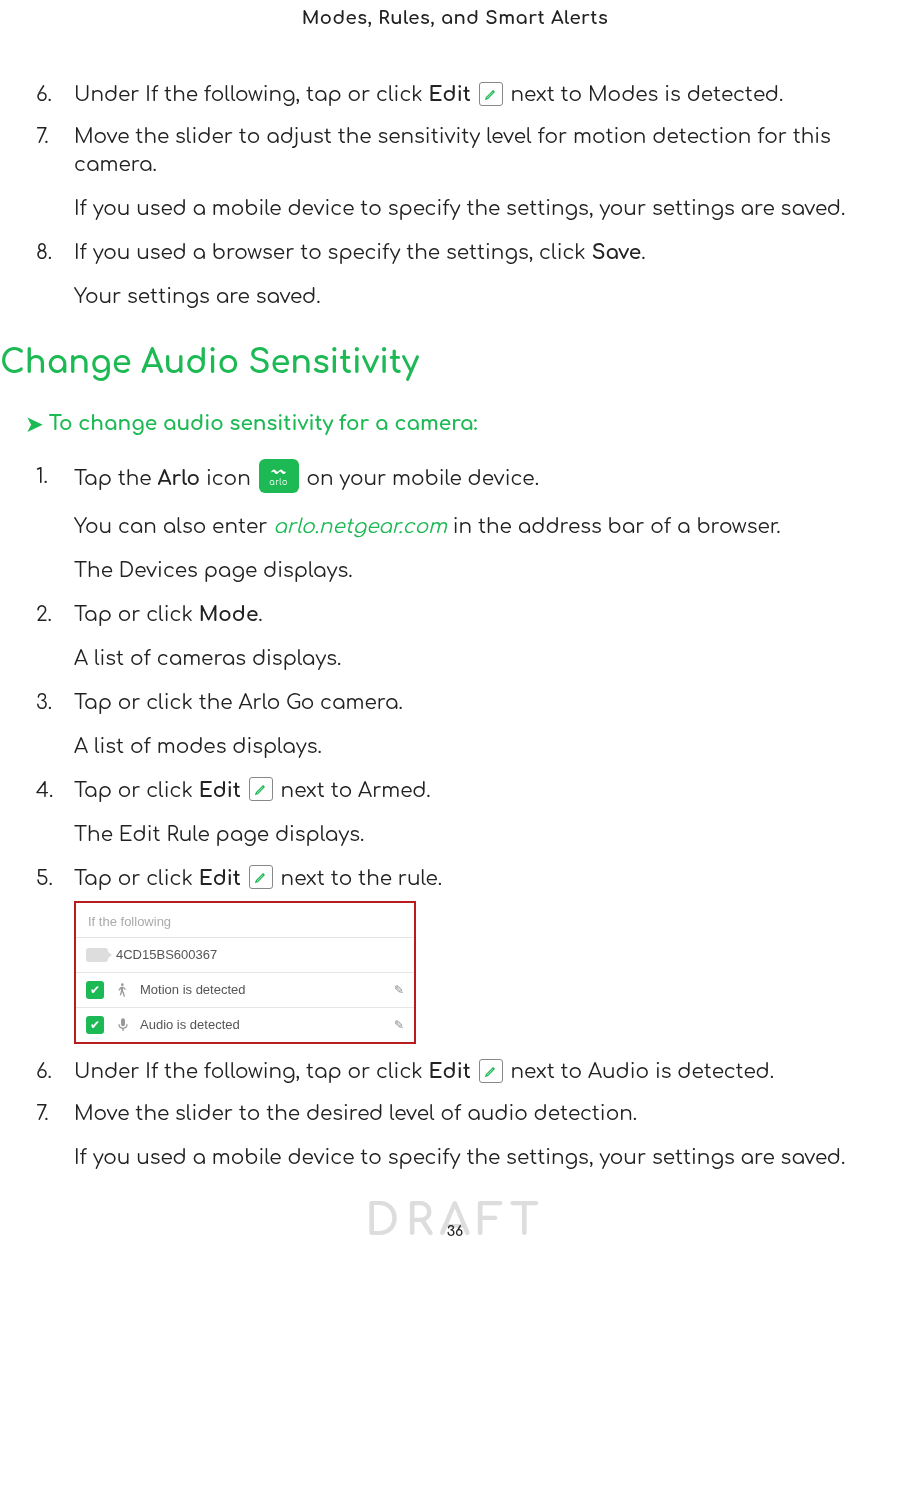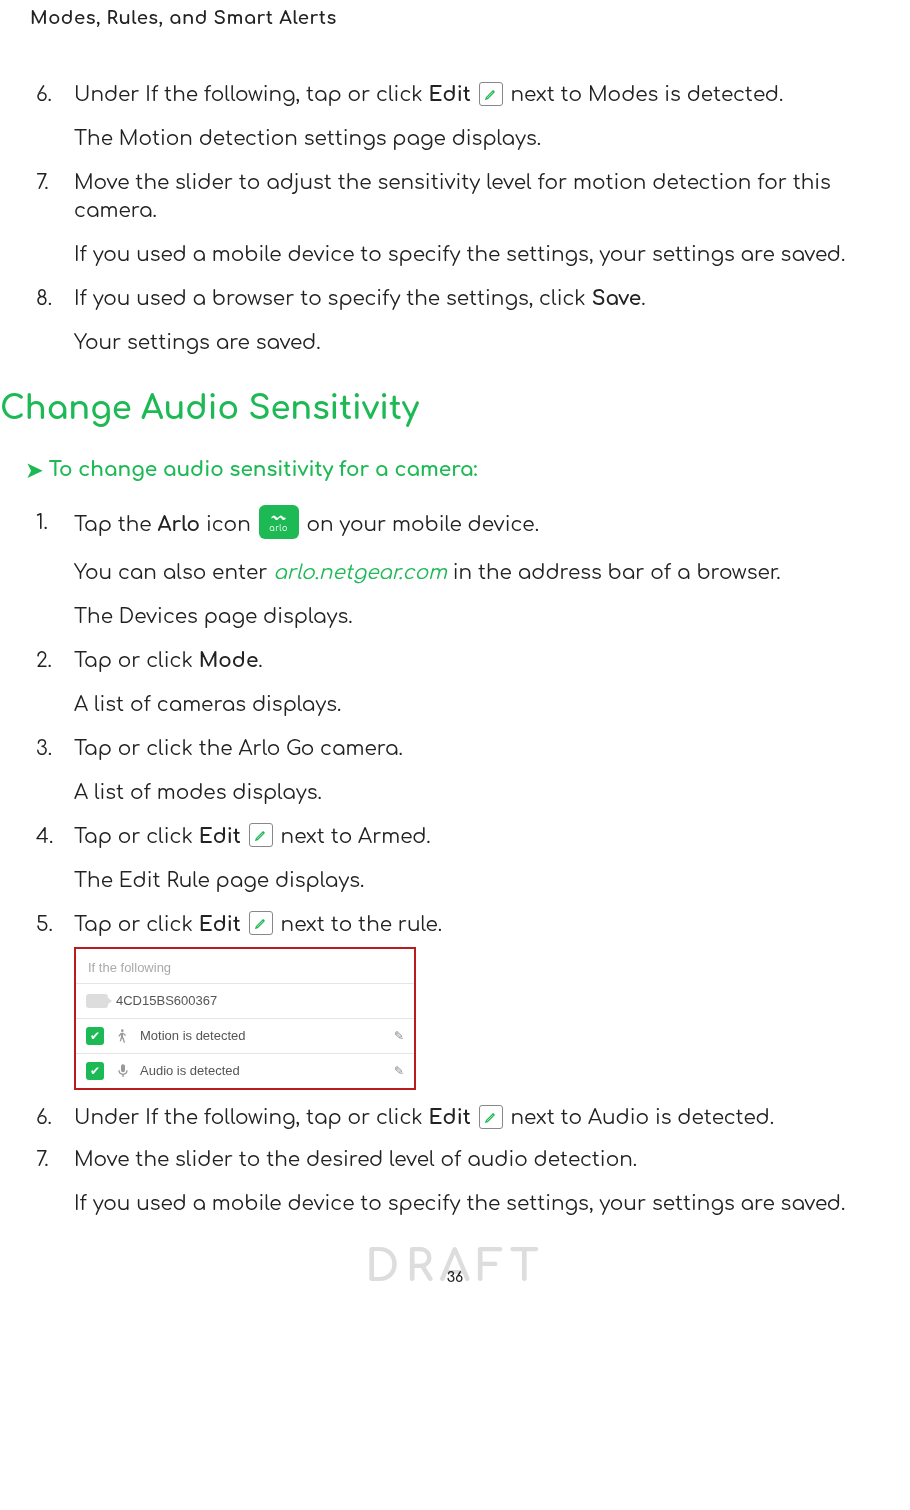--- a/index.html
+++ b/index.html
@@ -6,21 +6,21 @@
     font-family: "Comfortaa", "Trebuchet MS", Arial, sans-serif;
     font-size: 20px;
     color: #222;
     margin: 0;
     padding: 0 30px;
     width: 850px;
     position: relative;
     line-height: 1.4;
   }
   .header {
-    text-align: left;
+    text-align: center;
     font-weight: bold;
     font-size: 18px;
     letter-spacing: 0.5px;
     margin-top: 6px;
     margin-bottom: 50px;
   }
   ol.steps {
     list-style: none;
     padding-left: 44px;
     margin: 0;
@@ -142,21 +142,20 @@
 
 <ol class="steps">
   <li>
     <span class="num">6.</span>
     <span>Under If the following, tap or click </span><span class="bold">Edit</span>
     <span class="icon-box">
       <svg viewBox="0 0 24 24">
           <path fill="none" stroke="#1db954" stroke-width="2" d="M3 21l3-1 11-11-2-2L4 18l-1 3zM15 6l3 3"></path>
         </svg>
     </span><span> next to Modes is detected.</span>
-    <div class="para">The Motion detection settings page displays.</div>
   </li>
   <li>
     <span class="num">7.</span>
     <span>Move the slider to adjust the sensitivity level for motion detection for this camera.</span>
     <div class="para">If you used a mobile device to specify the settings, your settings are saved.</div>
   </li>
   <li>
     <span class="num">8.</span>
     <span>If you used a browser to specify the settings, click </span><span class="bold">Save</span><span>.</span>
     <div class="para">Your settings are saved.</div>

